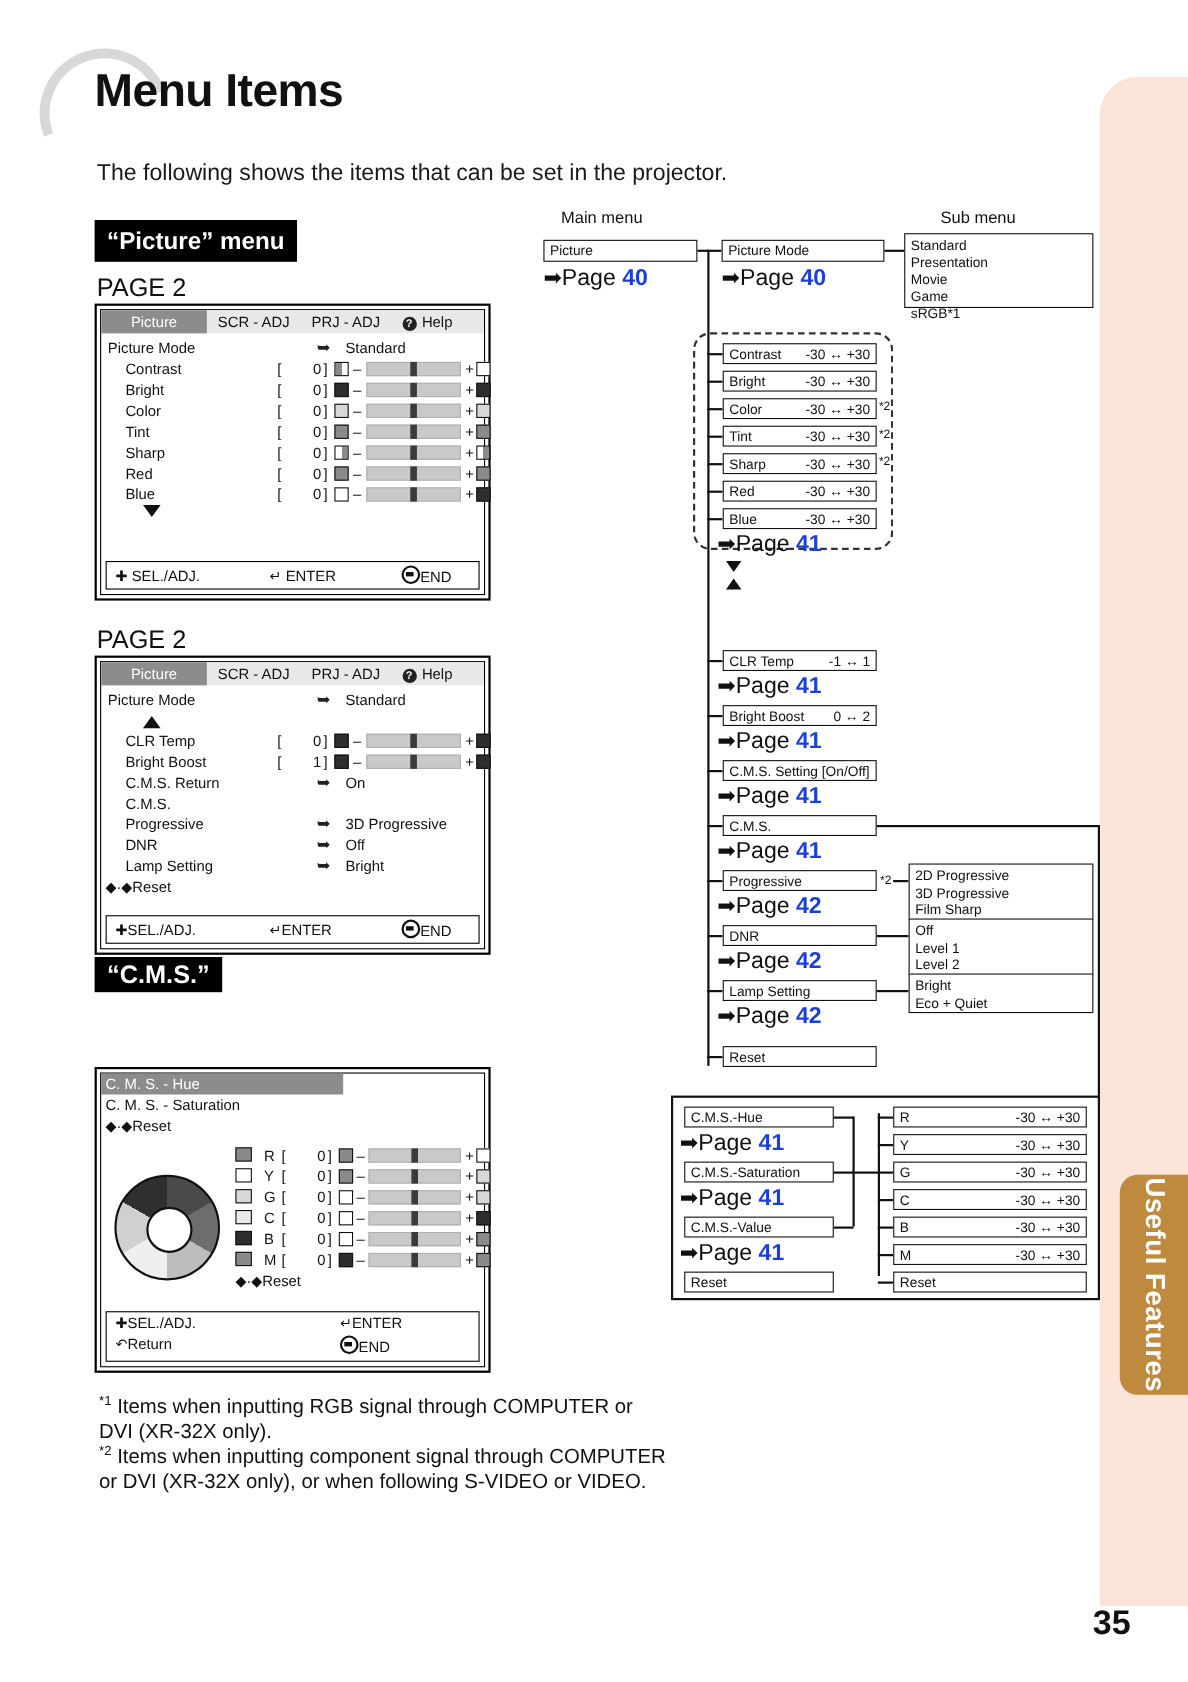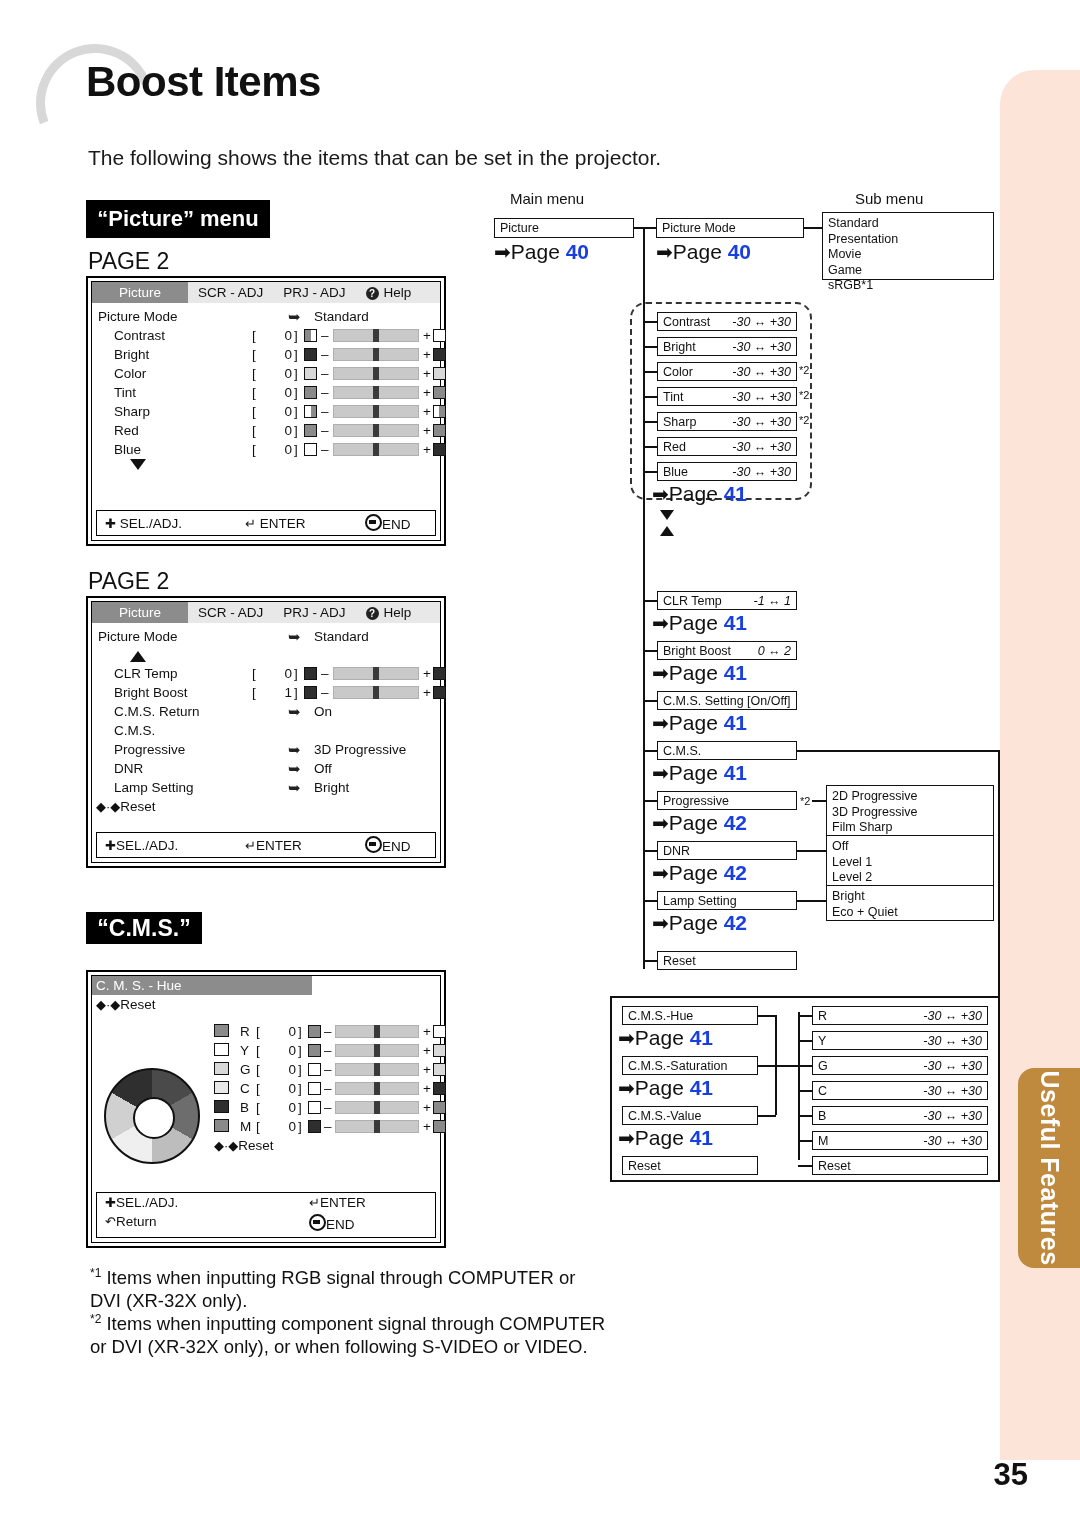--- a/index.html
+++ b/index.html
@@ -38,21 +38,21 @@
   .intro{
     position:absolute;left:88px;top:146px;font-size:21px;color:#1a1a1a;
   }
 
   
   .chip{
     position:absolute;background:#000;color:#fff;font-weight:bold;
     display:flex;align-items:center;justify-content:center;
   }
   #chip-picture{left:86px;top:200px;width:184px;height:38px;font-size:22px;}
-  #chip-cms{left:86px;top:912px;width:116px;height:32px;font-size:23px;}
+  #chip-cms{left:86px;top:870px;width:116px;height:32px;font-size:23px;}
 
   .page-label{position:absolute;font-size:23px;color:#111;}
 
   
   .osd{
     position:absolute;border:2px solid #000;background:#fff;
     box-sizing:border-box;padding:3px;
   }
   .osd-inner{border:1px solid #000;height:100%;box-sizing:border-box;position:relative;}
   .osd-tabs{
@@ -121,21 +121,21 @@
   }
   .swatch{position:absolute;width:15px;height:13px;border:1.5px solid #111;box-sizing:border-box;}
 
   
   .flow{position:absolute;left:480px;top:190px;width:520px;height:1010px;}
   .hdr{position:absolute;font-size:15px;color:#111;}
   .box{
     position:absolute;border:1.5px solid #111;background:#fff;box-sizing:border-box;
     font-size:12.5px;color:#111;padding:2px 5px;line-height:15px;
   }
-  .box .rng{float:right;font-style:italic;}
+  .box .rng{float:right;}
   .box.list{line-height:15.5px;padding-top:3px;}
   .ln{position:absolute;background:#111;}
   .lnh{height:1.5px;}
   .lnv{width:1.5px;}
   .dashbox{
     position:absolute;border:2px dashed #333;border-radius:16px;box-sizing:border-box;
   }
   .solidbox{position:absolute;border:2px solid #111;box-sizing:border-box;}
   .star{position:absolute;font-size:11px;}
   .fpage{position:absolute;font-size:21px;white-space:nowrap;}
@@ -150,21 +150,21 @@
 </style>
 </head>
 <body>
 
 <div class="peach-panel"></div>
 <div class="side-tab">
   <span>Useful Features</span>
 </div>
 
 <div class="swoosh"></div>
-<div class="page-title">Boost Items</div>
+<div class="page-title">Menu Items</div>
 <div class="intro">The following shows the items that can be set in the projector.</div>
 
 <div class="chip" id="chip-picture">“Picture” menu</div>
 <div class="page-label" style="left:88px;top:248px;">PAGE 2</div>
 
 <div class="osd" style="left:86px;top:276px;width:360px;height:270px;">
   <div class="osd-inner">
     <div class="osd-tabs">
       <div class="osd-tab active">Picture</div>
       <div class="osd-tab">SCR - ADJ</div>
@@ -388,20 +388,23 @@
     </div>
   </div>
 </div>
 
 <div class="chip" id="chip-cms">“C.M.S.”</div>
 
 <div class="osd" style="left:86px;top:970px;width:360px;height:278px;">
   <div class="osd-inner">
     <div class="osd-body">
       <div class="cms-sel">C. M. S. - Hue</div>
+      <div class="row">
+          <span class="lbl" style="left:4px;">C. M. S. - Saturation</span>
+        </div>
       <div class="row">
           <span class="lbl" style="left:4px;">
         <span class="glyph">◆·◆</span><span>Reset</span></span>
         </div>
 
       <div class="wheel" style="left:12px;top:92px;"></div>
 
       <div class="row" style="margin-top:8px;">
         <span class="swatch" style="left:122px;top:2px;background:#8a8a8a;"></span>
         <span class="lbl" style="left:148px;">R</span>

